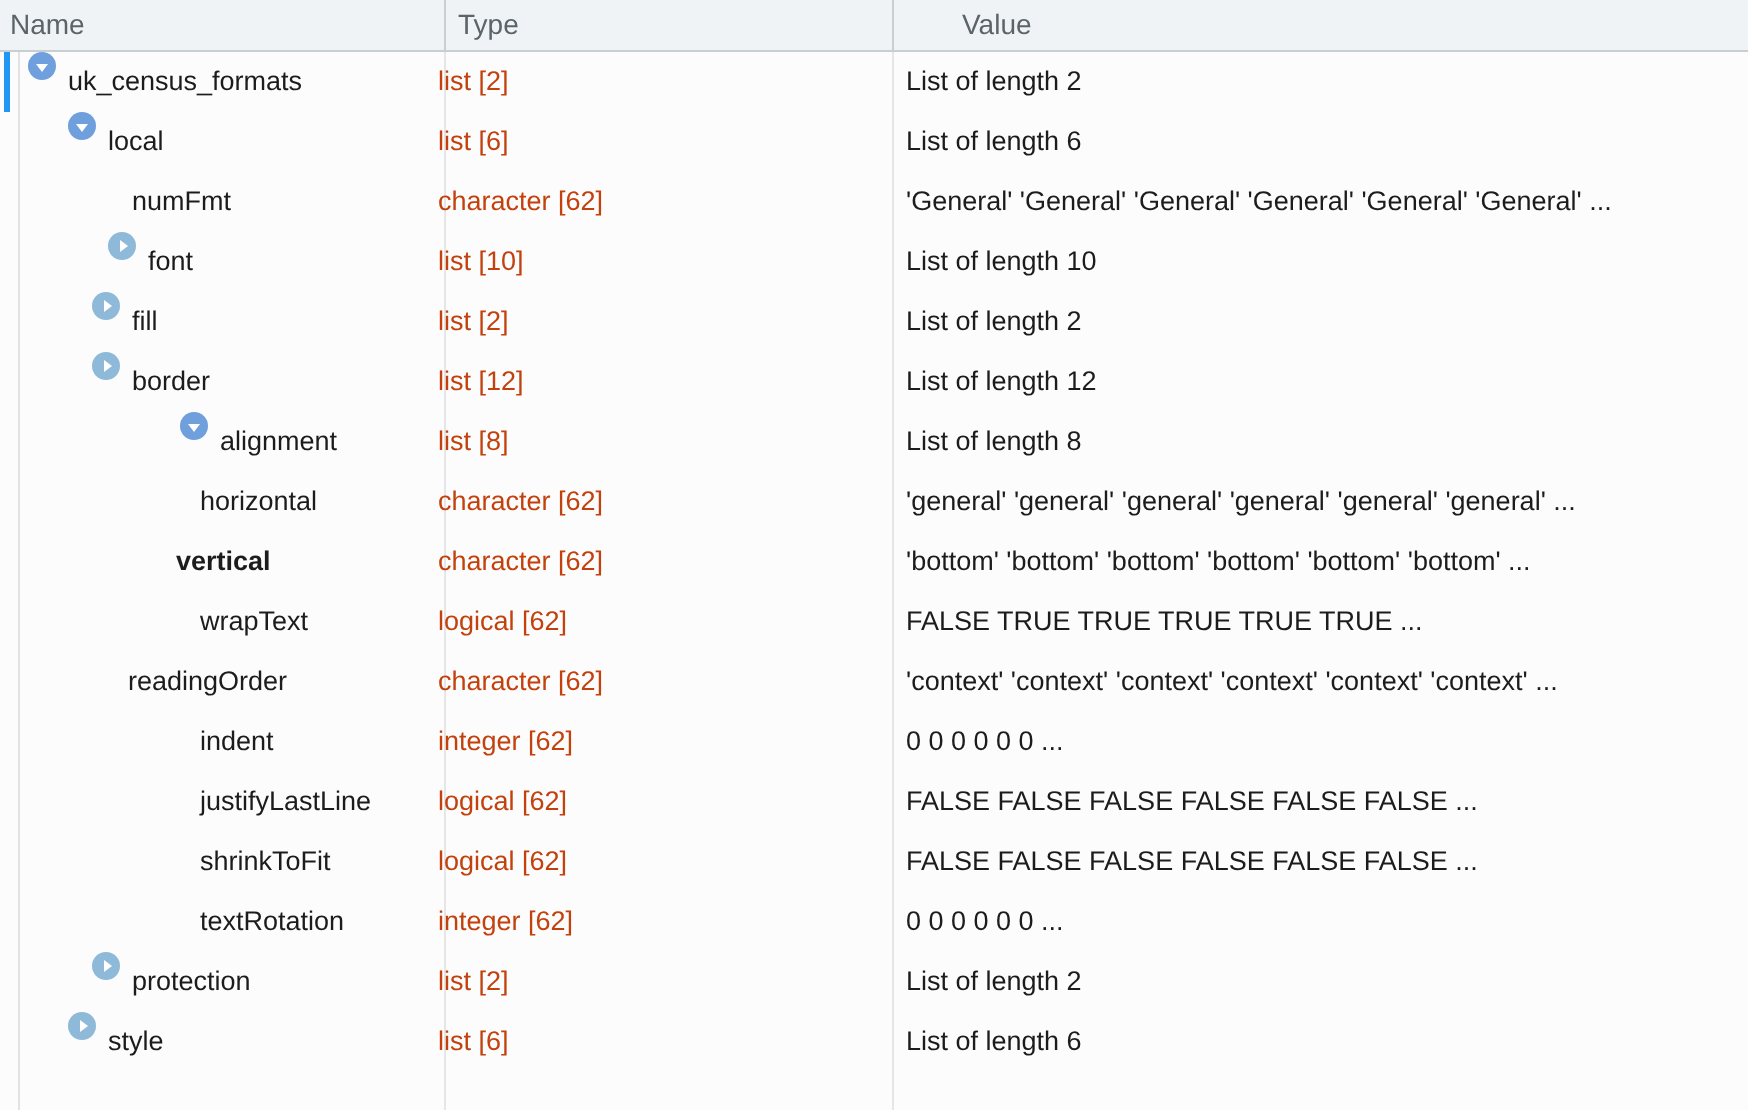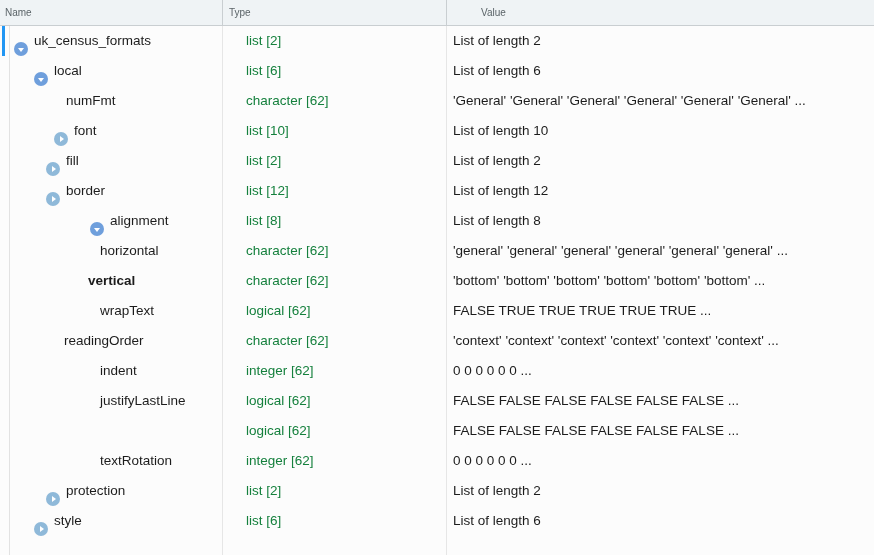--- a/index.html
+++ b/index.html
@@ -30,21 +30,21 @@
     height: 26px;
     background: #eff3f5;
     border-bottom: 1px solid #c9ced1;
     box-sizing: border-box;
   }
   .grid-header .col-head {
     position: absolute;
     top: 0;
     height: 25px;
     line-height: 25px;
-    font-size: 10px;
+    font-size: 14px;
     color: #5b6468;
     white-space: nowrap;
     overflow: hidden;
   }
   .grid-header .col-head.c-name  { left: 5px;   width: 210px; }
   .grid-header .col-head.c-type  { left: 229px; width: 210px; }
   .grid-header .col-head.c-value { left: 453px; width: 415px; margin-left: 28px; }
 
   .head-divider {
     position: absolute;
@@ -98,29 +98,29 @@
   .cell {
     position: absolute;
     top: 0;
     height: 30px;
     line-height: 30px;
     font-size: 13.5px;
     white-space: nowrap;
     overflow: hidden;
   }
   .cell.c-name  { left: 0;     width: 220px; color: #1c1c1c; }
-  .cell.c-type  { left: 246px; width: 214px; color: #15803d; }
+  .cell.c-type  { left: 219px; width: 214px; color: #c2410c; }
   .cell.c-value { left: 453px; width: 420px; color: #1c1c1c; }
 
   
   .name-inner {
     position: relative;
     height: 30px;
     display: flex;
-    align-items: flex-end;
+    align-items: flex-start;
   }
 
   .toggle {
     flex: 0 0 auto;
     width: 14px;
     height: 14px;
     margin-right: 6px;
     border-radius: 50%;
     position: relative;
   }
@@ -315,20 +315,26 @@
         <div class="cell c-name">
           <div class="name-inner" style="padding-left: 80px;">
             <div class="toggle-spacer"></div>
             <span class="name-label">justifyLastLine</span>
           </div>
         </div>
         <div class="cell c-type">logical [62]</div>
         <div class="cell c-value">FALSE FALSE FALSE FALSE FALSE FALSE ...</div>
       </div>
       <div class="row">
+        <div class="cell c-name">
+          <div class="name-inner" style="padding-left: 80px;">
+            <div class="toggle-spacer"></div>
+            <span class="name-label">shrinkToFit</span>
+          </div>
+        </div>
         <div class="cell c-type">logical [62]</div>
         <div class="cell c-value">FALSE FALSE FALSE FALSE FALSE FALSE ...</div>
       </div>
       <div class="row">
         <div class="cell c-name">
           <div class="name-inner" style="padding-left: 80px;">
             <div class="toggle-spacer"></div>
             <span class="name-label">textRotation</span>
           </div>
         </div>

